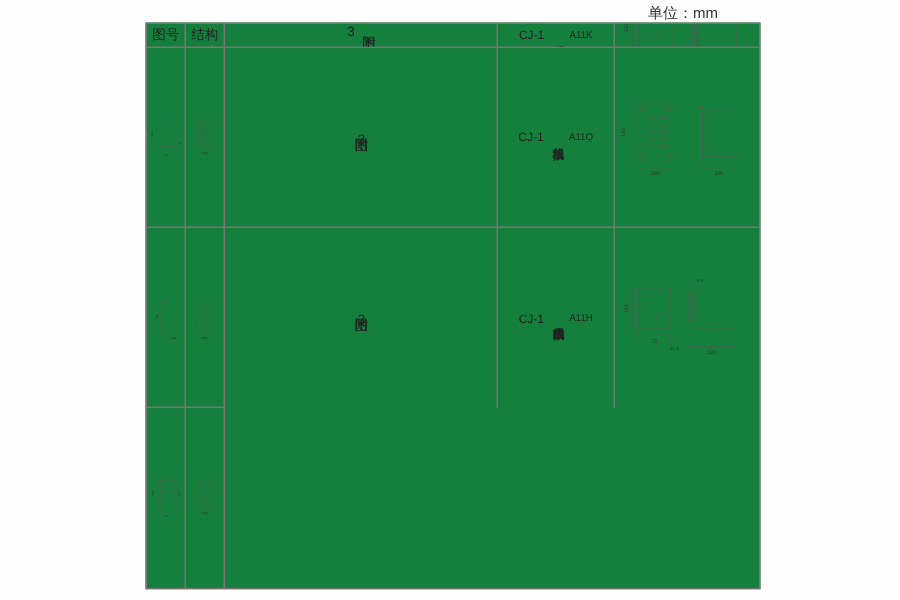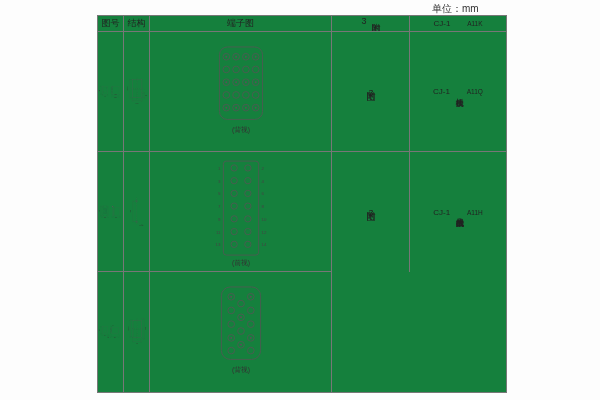--- a/index.html
+++ b/index.html
@@ -34,21 +34,20 @@
 </head>
 <body>
 
 <div class="page">
   <div class="unit">单位：mm</div>
 
   <div class="tbl">
 
     <div class="cell hd">图号</div>
     <div class="cell hd">结构</div>
-    <div class="cell hd">端子图</div>
 
     <div class="cell figcell">附图3</div>
 
     <div class="cell structcell">
       <span class="model">CJ-1</span>
       <span class="vname">嵌入式后接线</span>
       <span class="code">A11K</span>
     </div>
 
     <div class="cell">

